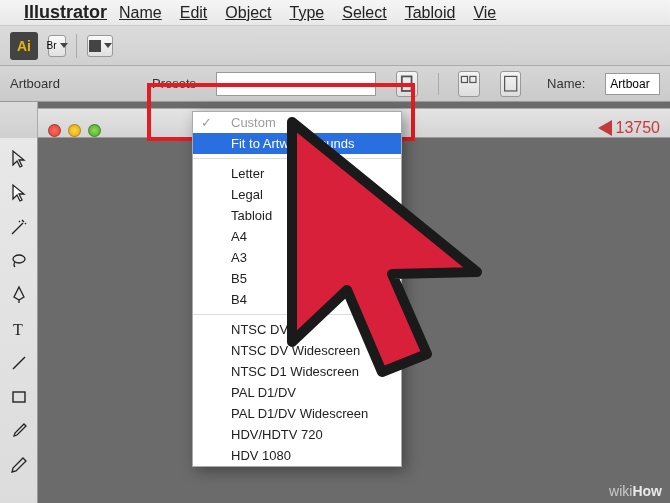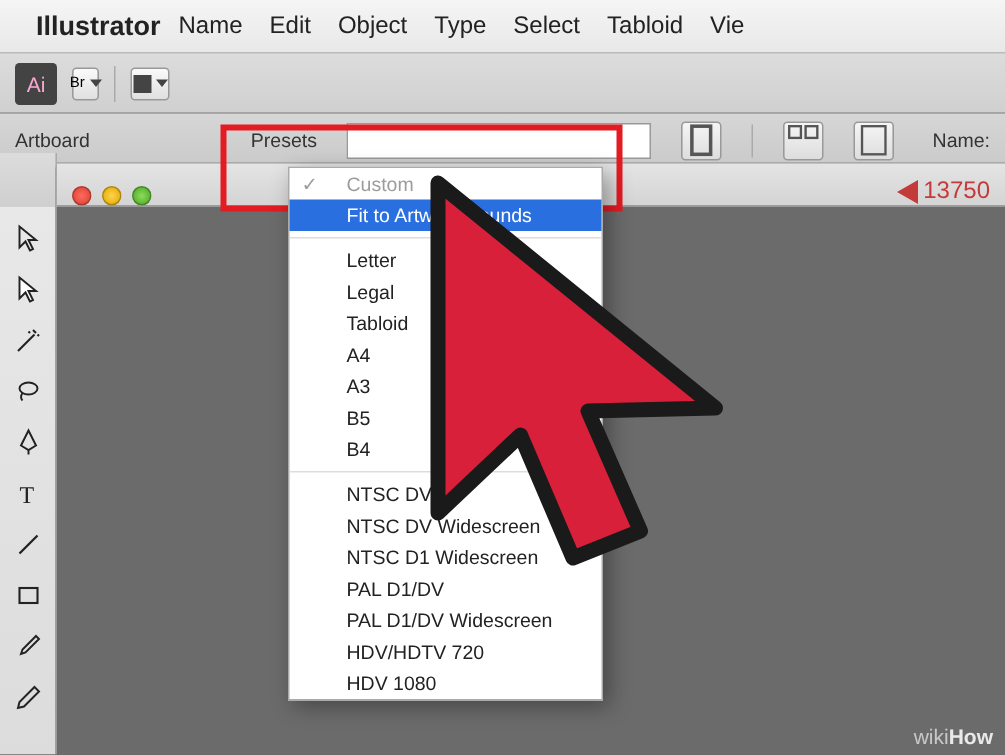--- a/index.html
+++ b/index.html
@@ -7,47 +7,48 @@
     font-family: "Lucida Grande", "Helvetica Neue", Arial, sans-serif;
     font-size: 13px;
     width: 670px;
     height: 503px;
     overflow: hidden;
     position: relative;
     background: #6b6b6b;
   }
   
   .menubar {
-    height: 36px;
+    height: 26px;
     background: linear-gradient(#f5f5f5, #e8e8e8);
     display: flex;
     align-items: center;
     padding: 0 4px;
     font-size: 16px;
     color: #222;
     border-bottom: 1px solid #ccc;
+    text-decoration: underline;
   }
   .menubar .apple { font-size: 18px; margin: 0 10px; }
   .menubar .app-name { font-weight: bold; margin-right: 12px; font-size: 18px; }
   .menubar .menu-item { margin-right: 18px; }
   
   .appbar {
     height: 40px;
     background: linear-gradient(#dcdcdc, #d0d0d0);
     display: flex;
     align-items: center;
     padding: 0 10px;
     gap: 10px;
     border-bottom: 1px solid #aaa;
   }
   .ai-logo {
     width: 28px; height: 28px;
     background: #434343;
-    color: #f9a8d4;
-    font-weight: normal;
+    color: #eab308;
+    font-weight: bold;
     font-size: 14px;
     display: flex;
     align-items: center;
     justify-content: center;
     border-radius: 3px;
   }
   .toggle-btn {
     width: 18px; height: 22px;
     background: linear-gradient(#fafafa,#e0e0e0);
     border: 1px solid #999;
@@ -295,20 +296,23 @@
         <rect x="2" y="2" width="5" height="5" fill="none" stroke="#555"></rect>
         <rect x="9" y="2" width="5" height="5" fill="none" stroke="#555"></rect>
       </svg>
   </div>
   <div class="small-btn">
     <svg viewBox="0 0 16 16">
         <rect x="3" y="2" width="10" height="12" fill="none" stroke="#555"></rect>
       </svg>
   </div>
   <span class="label" style="margin-left:6px">Name:</span>
+  <div class="name-input">
+    <span>Artboar</span>
+  </div>
 </div>
 
 <div class="left-col"></div>
 
 <div class="docheader">
   <div class="traffic">
     <div class="dot red"></div>
     <div class="dot yellow"></div>
     <div class="dot green"></div>
   </div>

